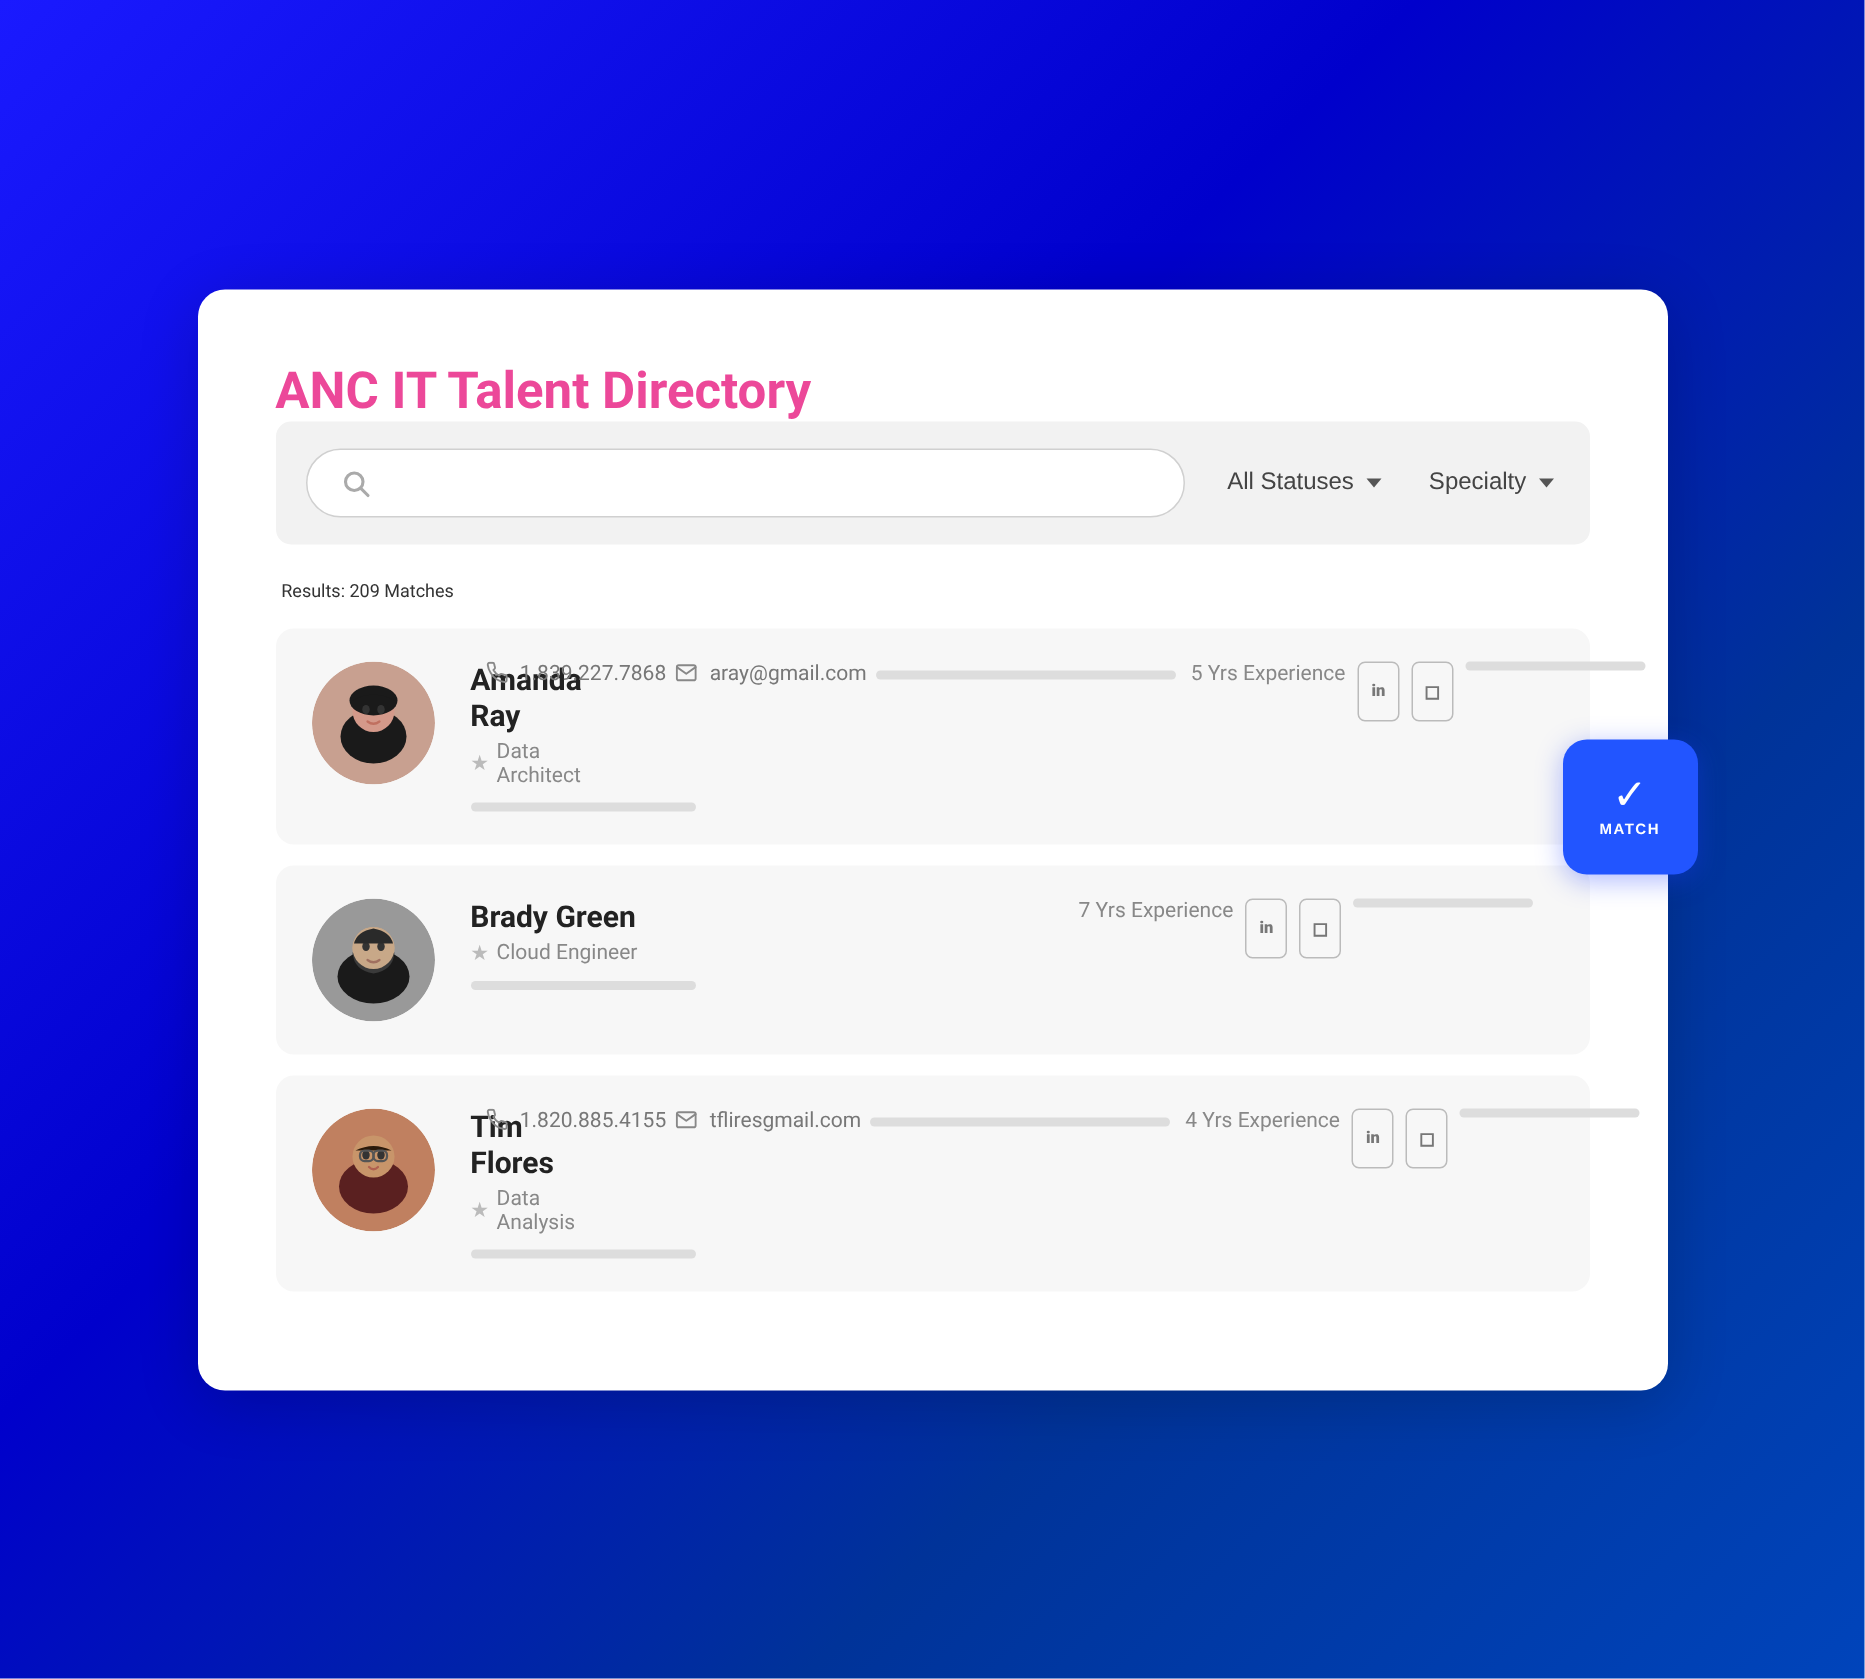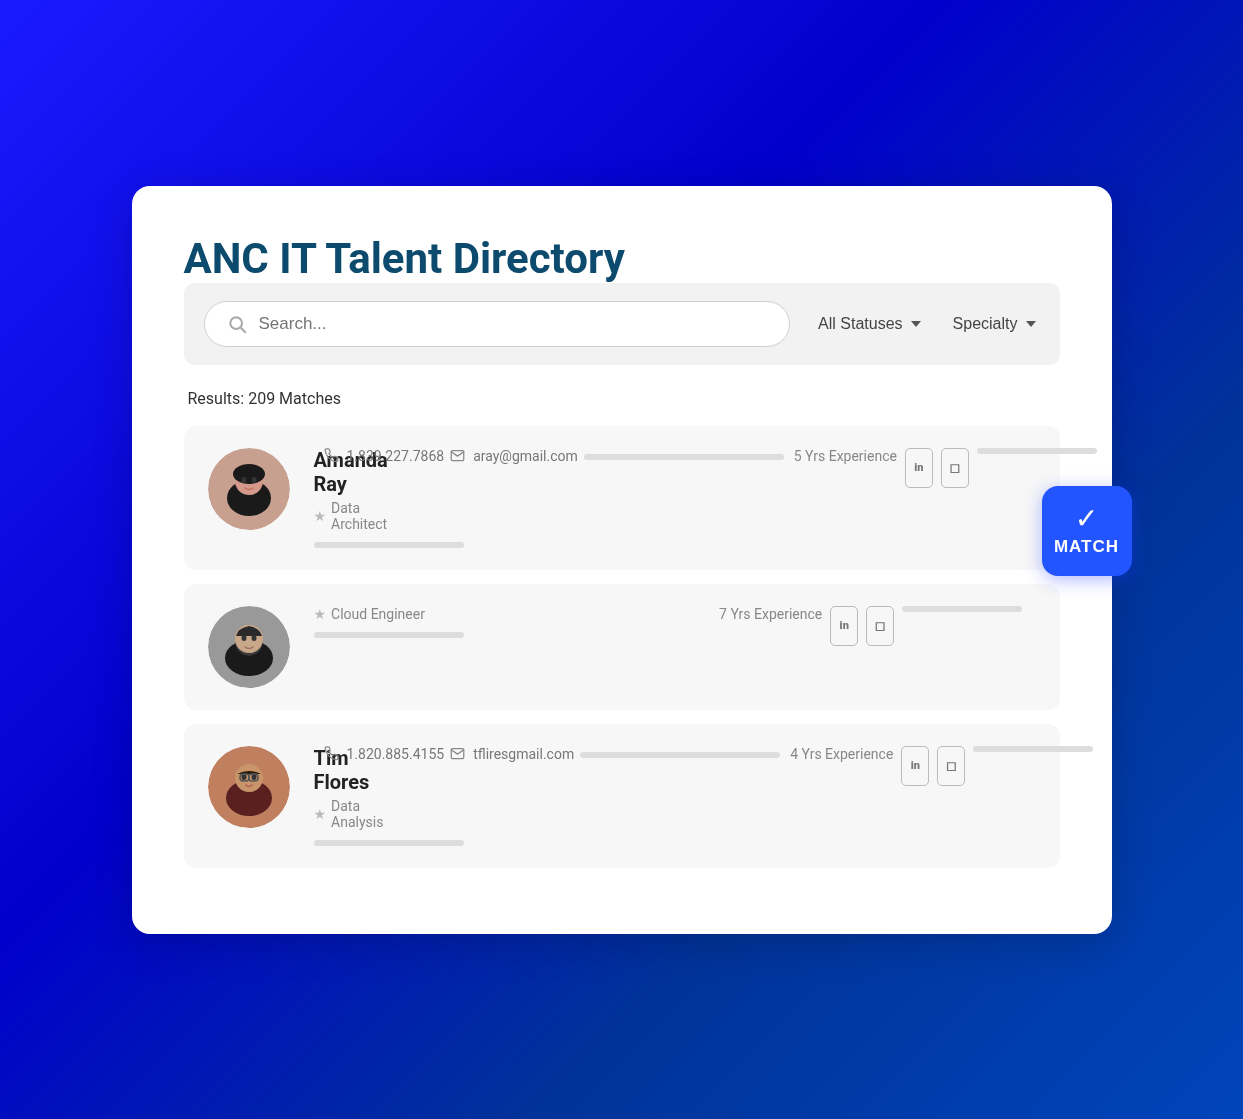--- a/index.html
+++ b/index.html
@@ -17,23 +17,23 @@
     .card {
       background: #fff;
       border-radius: 18px;
       width: 980px;
       padding: 48px 52px 52px 52px;
       box-shadow: 0 8px 40px rgba(0,0,0,0.18);
       position: relative;
     }
 
     .page-title {
-      font-size: 42px;
+      font-size: 34px;
       font-weight: 700;
-      color: #0c4a6e;
+      color: #ec4899;
     }
 
     .search-wrapper {
       display: flex;
       align-items: center;
       background: #fff;
       border: 1.5px solid #d0d0d0;
       border-radius: 30px;
       padding: 12px 22px;
       flex: 1;
@@ -73,21 +73,21 @@
     .chevron-down {
       display: inline-block;
       width: 0;
       height: 0;
       border-left: 5px solid transparent;
       border-right: 5px solid transparent;
       border-top: 6px solid #555;
     }
 
     .results-count {
-      font-size: 16px;
+      font-size: 12px;
       color: #333;
       margin-bottom: 18px;
       padding-left: 4px;
     }
 
     .person-list {
       display: flex;
       flex-direction: column;
       gap: 0;
     }
@@ -228,21 +228,21 @@
 
     .match-check {
       color: #fff;
       font-size: 28px;
       line-height: 1;
       margin-bottom: 4px;
     }
 
     .match-label {
       color: #fff;
-      font-size: 17px;
+      font-size: 10px;
       font-weight: 800;
       letter-spacing: 1px;
     }
 
     .search-filter-row-outer {
       background: #f2f2f2;
       border-radius: 10px;
       padding: 18px 20px;
       display: flex;
       align-items: center;
@@ -255,21 +255,20 @@
 
 <div class="card">
   <h1 class="page-title">ANC IT Talent Directory</h1>
 
   <div class="search-filter-row-outer">
     <div class="search-wrapper">
       <svg class="search-icon-svg" viewBox="0 0 24 24" fill="none" stroke="#aaa" stroke-width="2.5" stroke-linecap="round" stroke-linejoin="round">
         <circle cx="11" cy="11" r="7"></circle>
         <line x1="16.5" y1="16.5" x2="22" y2="22"></line>
       </svg>
-      <input type="text" class="search-input" placeholder="Search..." style="">
     </div>
 
     <button class="filter-btn">
       <span>All Statuses</span>
       <span class="chevron-down"></span>
     </button>
 
     <button class="filter-btn">
       <span>Specialty</span>
       <span class="chevron-down"></span>
@@ -334,20 +333,21 @@
     <circle cx="41" cy="33" r="14" fill="#c8a888"></circle>
     <path d="M27 36 Q28 48 41 50 Q54 48 55 36" fill="#3a3a3a"></path>
     <circle cx="41" cy="33" r="14" fill="#c8a888" clip-path="url(#head-clip)"></circle>
     <ellipse cx="36" cy="32" rx="2.5" ry="3" fill="#333"></ellipse>
     <ellipse cx="46" cy="32" rx="2.5" ry="3" fill="#333"></ellipse>
     <path d="M37 41 Q41 44 45 41" stroke="#a07060" stroke-width="1.5" fill="none" stroke-linecap="round"></path>
     <path d="M28 30 Q30 22 41 20 Q52 22 54 30" fill="#2a2a2a"></path>
   </svg>
     </div>
     <div class="person-info">
+      <div class="person-name">Brady Green</div>
       <div class="person-role">
         <span class="star-icon">★</span>
         Cloud Engineer
       </div>
       <div class="bar"></div>
     </div>
     <div class="person-meta">
       <div class="experience-text">7 Yrs Experience</div>
       <div class="social-icons">
         <div class="social-icon" style="font-size:11px;font-weight:900;color:#777;">in</div>

